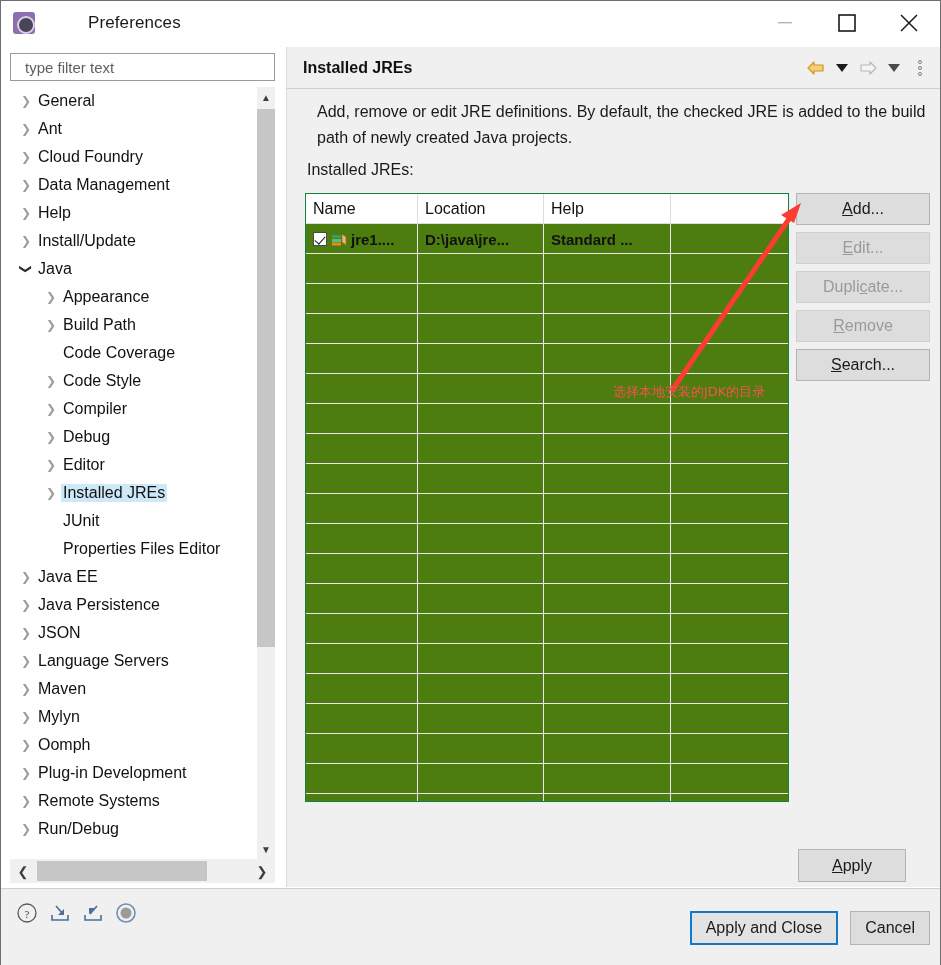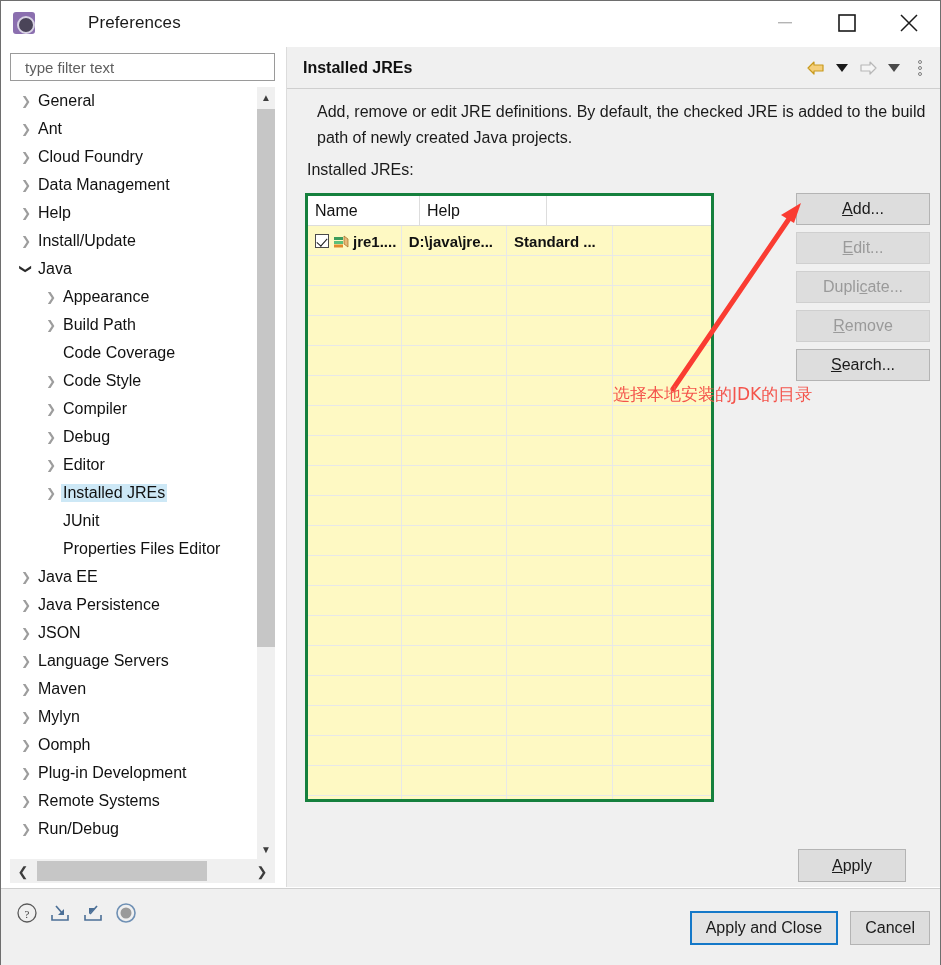--- a/index.html
+++ b/index.html
@@ -163,23 +163,23 @@
     font-size: 16px; color: #1a1a1a; line-height: 26px;
   }
   .jres-label {
     position: absolute; left: 306px; top: 160px;
     font-size: 16px; color: #1a1a1a;
   }
 
   
   .table-box {
     position: absolute; left: 304px; top: 192px;
-    width: 409px; height: 609px;
-    background: #fef9c3;
-    border: 3px solid #15803d;
+    width: 484px; height: 609px;
+    background: #4d7c0f;
+    border: 1px solid #15803d;
     overflow: hidden;
   }
   .tb-head {
     display: flex; height: 30px;
     border-bottom: 1px solid #dddddd;
     background: #ffffff;
   }
   .tb-head .th {
     font-size: 16px; color: #111;
     padding-left: 7px; display: flex; align-items: center;
@@ -230,21 +230,21 @@
     font-size: 16px; color: #1a1a1a;
     display: flex; align-items: center; justify-content: center;
   }
   .sbtn.disabled { color: #9a9a9a; border-color: #cfcfcf; }
   .sbtn u { text-decoration: underline; }
   .sbtn.disabled u { text-decoration: underline; }
 
   
   .annot {
     position: absolute; left: 612px; top: 382px;
-    font-size: 17px; color: #f4544c;
+    font-size: 13px; color: #f4544c;
     white-space: nowrap;
     font-family: "DejaVu Sans", sans-serif;
     text-align: right;
   }
   .arrow-svg { position: absolute; left: 0; top: 0; pointer-events: none; }
 
   
   .apply-btn {
     position: absolute; left: 797px; top: 848px;
     width: 108px; height: 33px;
@@ -473,20 +473,21 @@
 
   <div class="desc">Add, remove or edit JRE definitions. By default, the checked JRE is added to the build path of newly created Java projects.</div>
 
   <div class="jres-label">
     <span>Installed JREs:</span>
   </div>
 
   <div class="table-box">
     <div class="tb-head" id="tb-head">
         <div class="th col-name">Name</div>
+        <div class="th col-loc">Location</div>
         <div class="th col-type">Help</div>
         <div class="th col-extra"></div>
       </div>
     <div id="tb-body">
         <div class="tb-row data">
           <div class="td col-name">
             <span class="row-check"></span>
             <span class="jre-icon"><svg width="17" height="14" viewBox="0 0 17 14">
                 <rect x="1" y="3" width="9" height="3" fill="#3c9c5c"></rect>
                 <rect x="1" y="7" width="9" height="3" fill="#5bbf7a"></rect>

